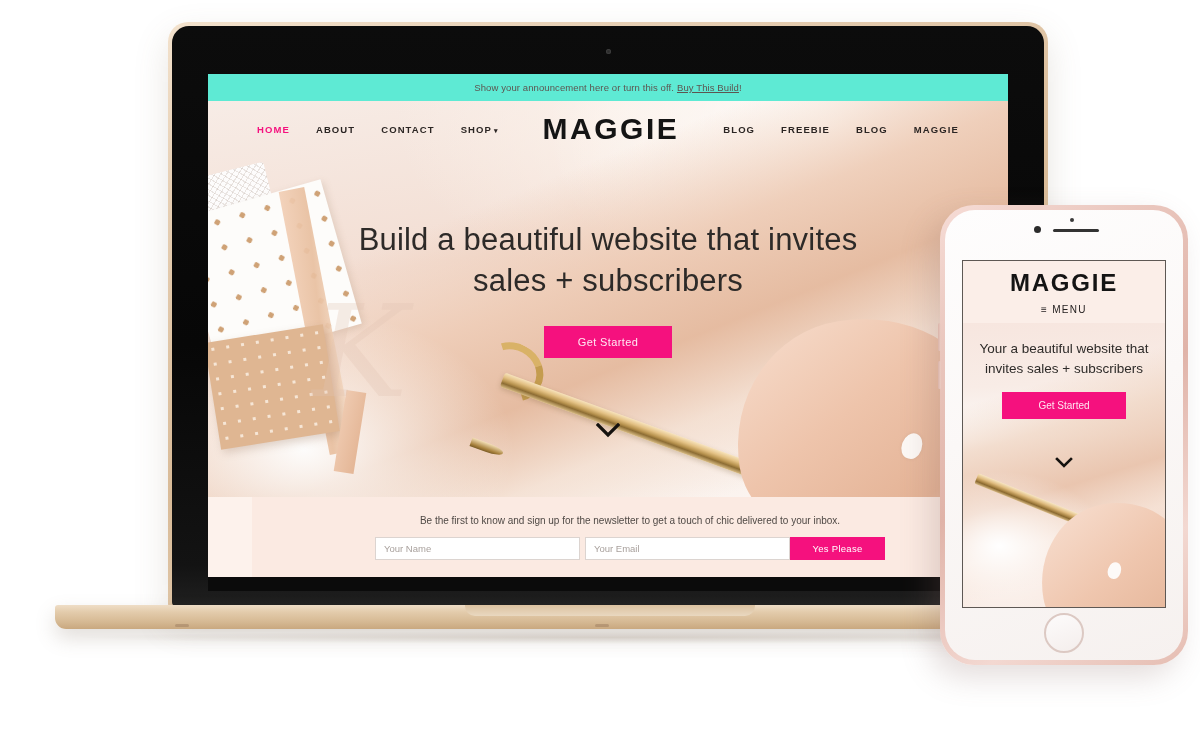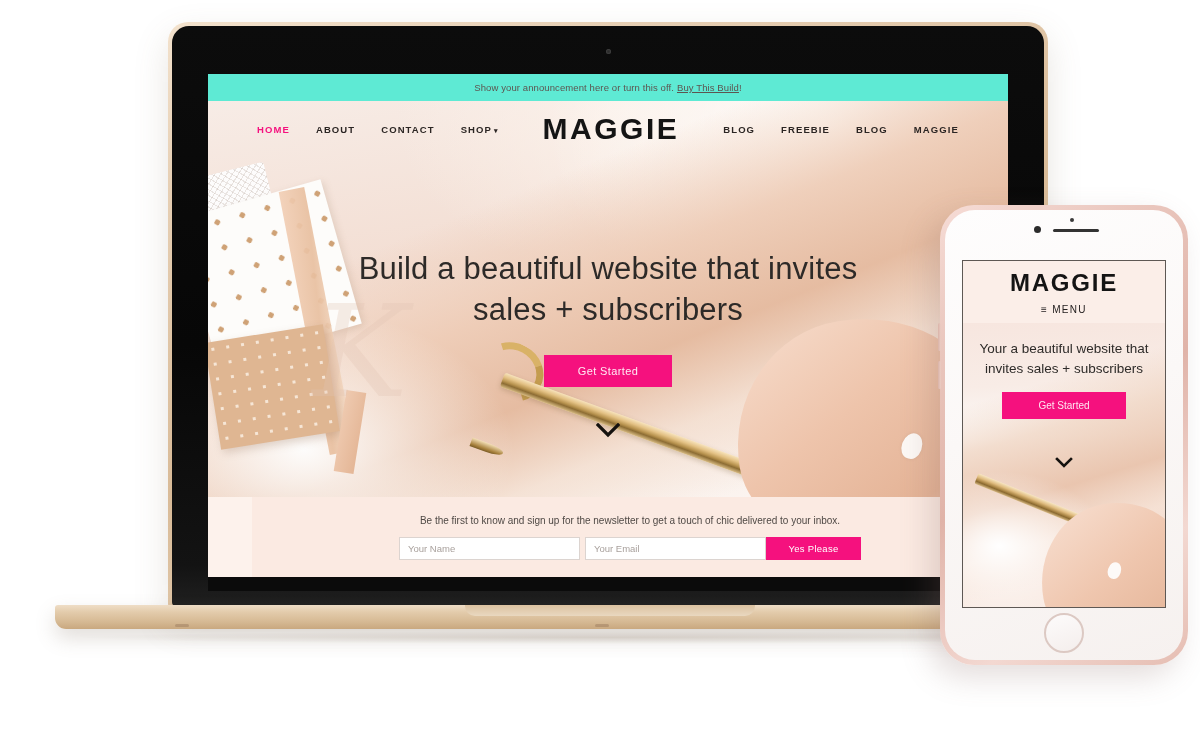--- a/index.html
+++ b/index.html
@@ -310,21 +310,20 @@
     white-space: nowrap;
   }
 
   
   .hero-copy {
     position: absolute;
     left: 0; right: 0;
     top: 118px;
     text-align: center;
     z-index: 5;
-    margin-top: 29px;
   }
   .hero-title {
     font-size: 31px;
     font-weight: 300;
     color: #2d2a28;
     line-height: 1.33;
     letter-spacing: .2px;
   }
   .hero-cta {
     display: inline-block;
@@ -360,21 +359,21 @@
   }
   .newsletter-text {
     font-size: 10px;
     color: #4f4945;
   }
   .newsletter-form {
     display: flex;
     align-items: stretch;
   }
   .nl-input {
-    width: 181px;
+    width: 205px;
     height: 23px;
     border: 1px solid #dcd4d0;
     background: #ffffff;
     font-size: 9.5px;
     color: #3b3633;
     padding: 0 8px;
     font-family: "Liberation Sans", sans-serif;
   }
   .nl-input::placeholder { color: #a9a19d; }
   .nl-gap { width: 5px; }

